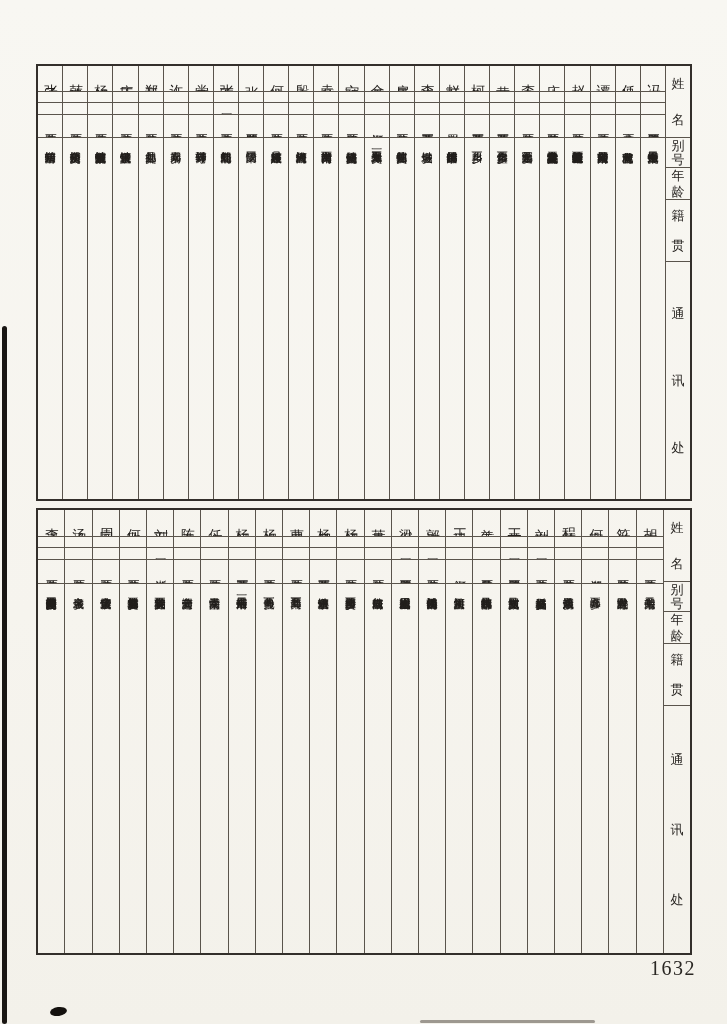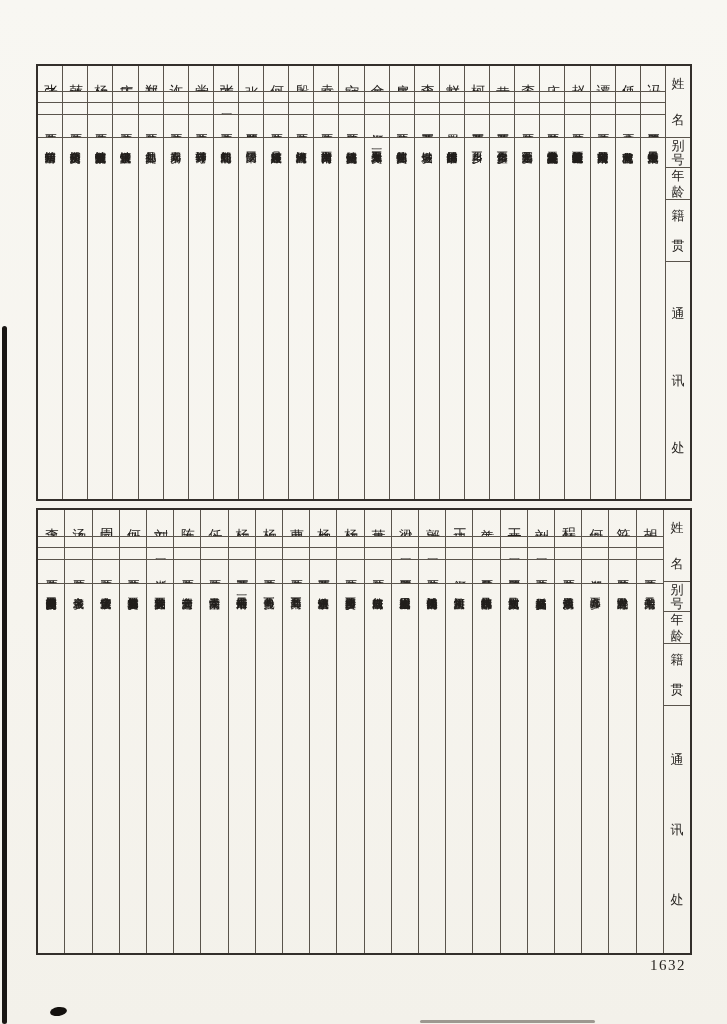--- a/index.html
+++ b/index.html
@@ -35,21 +35,21 @@
   .age-text    { font-size:11px; letter-spacing:1px; }
   .native-text { font-size:11.5px; letter-spacing:0.5px; line-height:1.02; }
   .addr-text   { font-size:11px; letter-spacing:0; line-height:1.1;
                  height:calc(100% - 10px); margin-top:5px; }
   
   .hwrap { display:flex; flex-direction:column; justify-content:space-around;
            align-items:center; height:100%; width:100%; font-size:13px; color:#221f1c; }
   .r-addr .hwrap { padding:18px 0; }
   .hchar { line-height:1; }
   
-  .page-number { position:absolute; left:650px; top:957px; font-size:15px;
+  .page-number { position:absolute; left:650px; top:957px; font-size:20px;
                  letter-spacing:1.5px; color:#2a2723; font-family:"Liberation Serif", serif; }
   
   .scan-edge-left { position:absolute; left:2px; top:326px; width:5px; height:698px;
                     background:#191613; border-radius:3px; }
   .scan-blob { position:absolute; left:50px; top:1007px; width:17px; height:9px;
                background:#14110e; border-radius:50%; transform:rotate(-8deg); }
   .scan-bottom-streak { position:absolute; left:420px; top:1020px; width:175px; height:3px;
                         background:rgba(85,78,70,0.55); border-radius:2px; }
 </style>
 </head>

